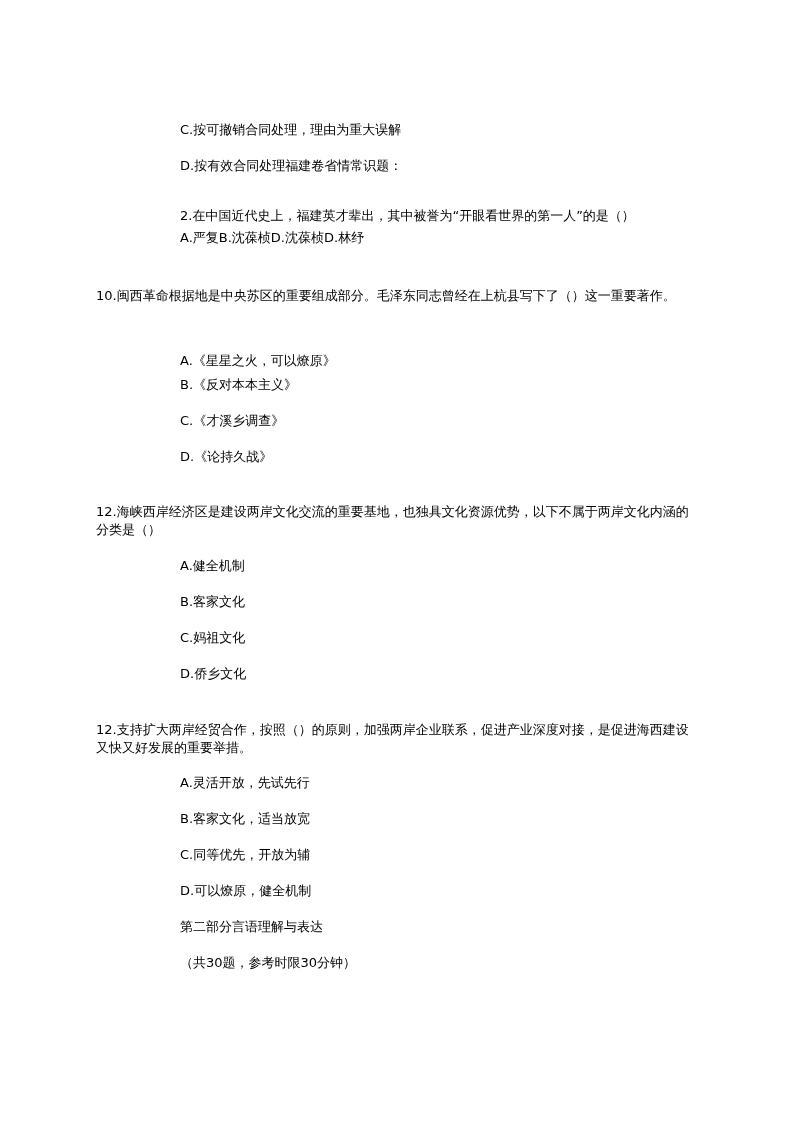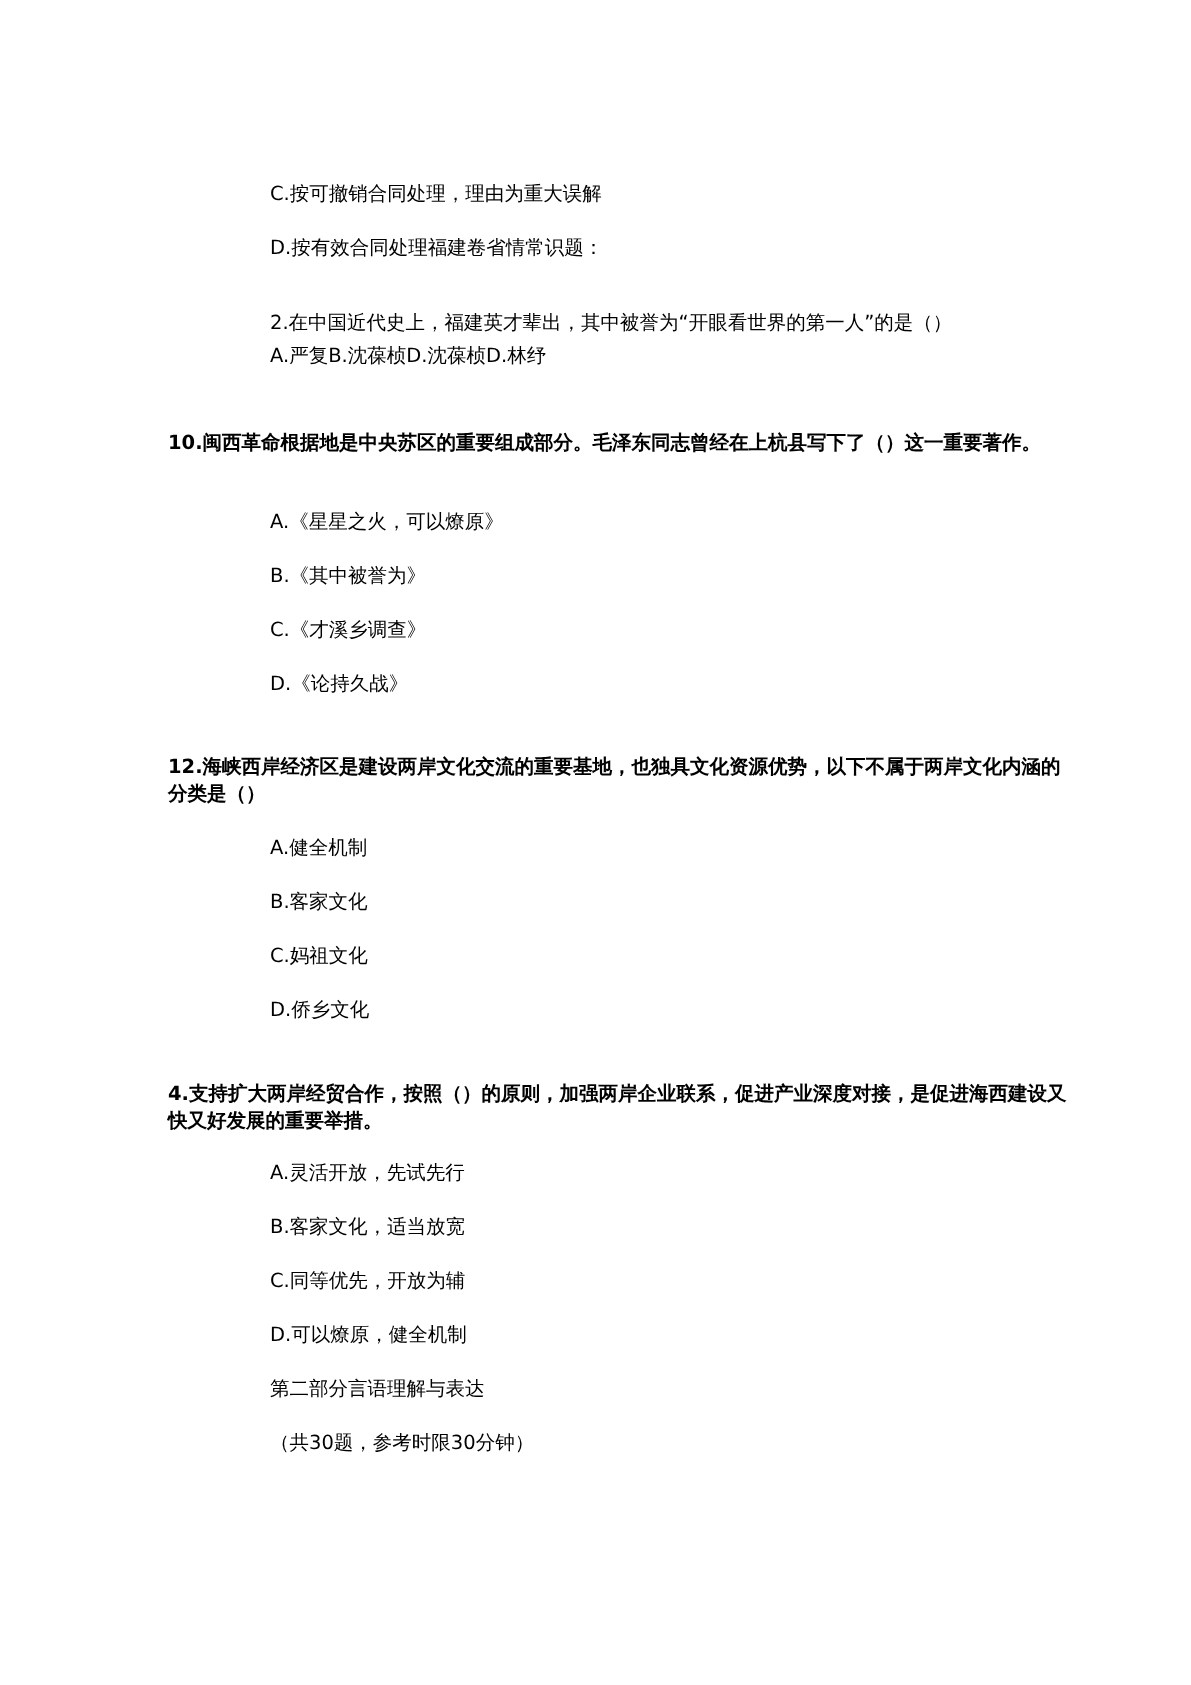--- a/index.html
+++ b/index.html
@@ -1,43 +1,43 @@
 <!DOCTYPE html>
 <html><head>
   <meta charset="utf-8">
   <style>
     html, body { margin: 0; padding: 0; background: #ffffff; }
     body { width: 794px; height: 1123px; position: relative; overflow: hidden;
            font-family: "DejaVu Sans", sans-serif; color: #000000; }
     .line { position: absolute; font-size: 13px; line-height: 18px; white-space: nowrap; margin-left: 48px; }
-    .q { position: absolute; left: 112px; width: 600px; font-size: 13px; line-height: 18px; font-weight: bold; }
+    .q { position: absolute; left: 96px; width: 600px; font-size: 13px; line-height: 18px; }
     .ind { left: 132px; }
   </style>
 </head>
 <body>
 
 <div>
   <div class="line ind" style="top:121px">C.按可撤销合同处理，理由为重大误解</div>
   <div class="line ind" style="top:157px">D.按有效合同处理福建卷省情常识题：</div>
   <div class="line ind" style="top:207px">2.在中国近代史上，福建英才辈出，其中被誉为“开眼看世界的第一人”的是（）</div>
   <div class="line ind" style="top:229px">A.严复B.沈葆桢D.沈葆桢D.林纾</div>
 
   <div class="q" style="top:287px">10.闽西革命根据地是中央苏区的重要组成部分。毛泽东同志曾经在上杭县写下了（）这一重要著作。</div>
-  <div class="line ind" style="top:340px">A.《星星之火，可以燎原》</div>
-  <div class="line ind" style="top:376px">B.《其中被誉为》</div>
+  <div class="line ind" style="top:352px">A.《星星之火，可以燎原》</div>
+  <div class="line ind" style="top:376px">B.《反对本本主义》</div>
   <div class="line ind" style="top:412px">C.《才溪乡调查》</div>
   <div class="line ind" style="top:448px">D.《论持久战》</div>
 
   <div class="q" style="top:503px">12.海峡西岸经济区是建设两岸文化交流的重要基地，也独具文化资源优势，以下不属于两岸文化内涵的分类是（）</div>
   <div class="line ind" style="top:557px">A.健全机制</div>
   <div class="line ind" style="top:593px">B.客家文化</div>
   <div class="line ind" style="top:629px">C.妈祖文化</div>
   <div class="line ind" style="top:665px">D.侨乡文化</div>
 
-  <div class="q" style="top:721px">4.支持扩大两岸经贸合作，按照（）的原则，加强两岸企业联系，促进产业深度对接，是促进海西建设又快又好发展的重要举措。</div>
+  <div class="q" style="top:721px">12.支持扩大两岸经贸合作，按照（）的原则，加强两岸企业联系，促进产业深度对接，是促进海西建设又快又好发展的重要举措。</div>
   <div class="line ind" style="top:774px">A.灵活开放，先试先行</div>
   <div class="line ind" style="top:810px">B.客家文化，适当放宽</div>
   <div class="line ind" style="top:846px">C.同等优先，开放为辅</div>
   <div class="line ind" style="top:882px">D.可以燎原，健全机制</div>
 
   <div class="line ind" style="top:918px">第二部分言语理解与表达</div>
   <div class="line ind" style="top:954px">（共30题，参考时限30分钟）</div>
 </div>
 
 </body></html>

